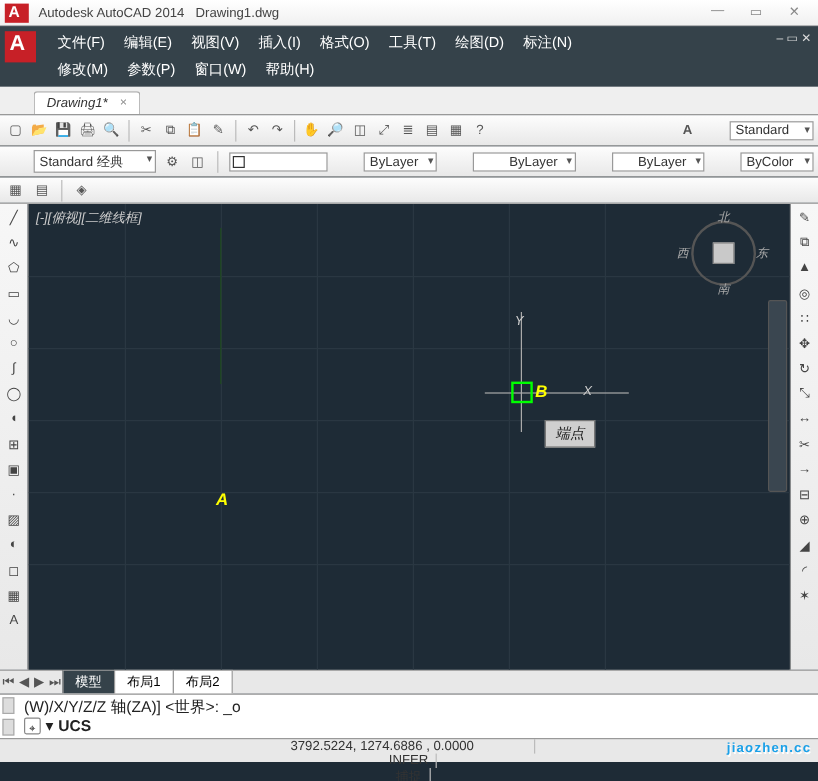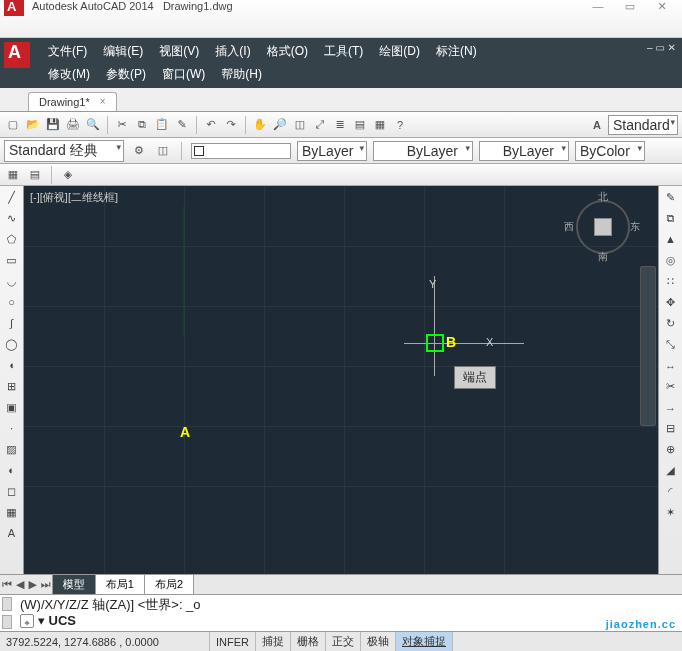--- a/index.html
+++ b/index.html
@@ -1,43 +1,43 @@
 <!DOCTYPE html>
 <html><head>
 <meta charset="utf-8">
 <style>
 * { margin: 0; padding: 0; box-sizing: border-box; font-family: "Microsoft YaHei", Arial, sans-serif; }
 body { width: 682px; height: 651px; background: #1e2b36; overflow: hidden; position: relative; }
-.title-bar { height: 38px; background: linear-gradient(#fff,#f0f0f0); display: flex; align-items: flex-start; padding: 0 4px; font-size: 11px; color: #444; border-bottom: 1px solid #ccc; }
+.title-bar { height: 22px; background: linear-gradient(#fff,#f0f0f0); display: flex; align-items: center; padding: 0 4px; font-size: 11px; color: #444; border-bottom: 1px solid #ccc; }
 .title-bar .logo { width: 20px; height: 16px; background: #c72027; margin-right: 8px; position: relative; }
 .title-bar .logo::after { content:"A"; color:#fff; font-weight:bold; position:absolute; left:3px; top:-1px; font-size:13px; }
 .title-bar .spacer { flex:1; }
 .win-btn { width: 24px; height: 16px; text-align: center; color:#888; cursor:default; margin:0 4px; font-size:11px; }
 .menu-bar { background: #35424a; display:flex; flex-wrap:wrap; padding: 2px 36px 2px 40px; font-size: 12px; position:relative; }
 .menu-bar .logo2 { position:absolute; left:4px; top:4px; width:26px; height:26px; background:#c72027; }
 .menu-bar .logo2::after { content:"A"; color:#fff; font-weight:bold; font-size:18px; position:absolute; left:4px; top:0; }
 .menu-item { color:#fff; padding: 3px 8px; cursor:default; }
 .menu-bar .mdi-ctrl { position:absolute; right:6px; top:4px; font-size:10px; color:#ddd; }
 .doc-tab-bar { background:#efefef; height:24px; display:flex; align-items:flex-end; border-bottom:1px solid #999; padding-left:28px; }
-.doc-tab { background:#fff; border:1px solid #aaa; border-bottom:none; padding:3px 10px 3px 10px; font-size:11px; color:#333; border-radius:3px 3px 0 0; display:flex; gap:10px; }
+.doc-tab { background:#fff; border:1px solid #aaa; border-bottom:none; padding:3px 10px 3px 10px; font-size:11px; color:#333; border-radius:3px 3px 0 0; display:flex; gap:10px;font-style:italic; }
 .doc-tab .close { color:#888; font-size:10px; }
 .toolbar { background:linear-gradient(#fdfdfd,#e8e8e8); border-bottom:1px solid #aaa; display:flex; align-items:center; padding:2px 4px; gap:2px; height:26px; }
 .tbtn { width:18px; height:18px; border:1px solid transparent; display:flex; align-items:center; justify-content:center; font-size:11px; color:#555; }
 .sep { width:1px; height:18px; background:#bbb; margin:0 3px; }
 .prop-bar { background:linear-gradient(#fdfdfd,#e8e8e8); border-bottom:1px solid #aaa; display:flex; align-items:center; padding:2px 4px; gap:6px; height:26px; font-size:11px; }
-.combo { background:#fff; border:1px solid #999; padding:1px 14px 1px 4px; font-size:14px; color:#333; position:relative; }
+.combo { background:#fff; border:1px solid #999; padding:1px 14px 1px 4px; font-size:11px; color:#333; position:relative;margin-left:24px; }
 .combo::after { content:"▾"; position:absolute; right:2px; top:1px; color:#555; font-size:9px; }
 .layer-sw { width:100px; height:16px; background:#fff; border:1px solid #999; position:relative; }
 .layer-sw .sq { position:absolute; left:2px; top:2px; width:10px; height:10px; background:#fff; border:1px solid #333; }
 .small-bar { background:linear-gradient(#fdfdfd,#e8e8e8); border-bottom:1px solid #aaa; height:22px; display:flex; align-items:center; padding:0 4px; gap:4px; }
 .workspace { position:relative; height:388px; display:flex; }
 .vtool { width:24px; background:linear-gradient(#f7f7f7,#e8e8e8); border-right:1px solid #999; display:flex; flex-direction:column; align-items:center; padding-top:2px; gap:3px; }
 .vtool.right { border-right:none; border-left:1px solid #999; }
 .vbtn { width:18px; height:18px; font-size:11px; color:#444; display:flex; align-items:center; justify-content:center; }
-.canvas-wrap { flex:1; position:relative; background:#1e2b36; }
+.canvas-wrap { flex:1; position:relative; background:#1e2b36;font-style:italic; }
 .canvas { position:absolute; inset:0; }
 .grid-line { position:absolute; background:#2a3742; }
 .view-label { position:absolute; top:4px; left:6px; font-size:11px; color:#ccc; }
 .compass { position:absolute; top:8px; right:22px; width:66px; height:66px; }
 .compass .ring { position:absolute; inset:6px; border:2px solid #555; border-radius:50%; }
 .compass .cube { position:absolute; left:24px; top:24px; width:18px; height:18px; background:#c9c9c9; border:1px solid #888; }
 .compass .dir { position:absolute; font-size:10px; color:#aaa; }
 .nav-bar { position:absolute; right:2px; top:80px; width:16px; height:160px; background:#3a4650; border:1px solid #555; border-radius:2px; }
 .pointA { position:absolute; left:156px; top:238px; font-size:14px; color:#ffff00; font-weight:bold; }
 .pointB { position:absolute; left:422px; top:148px; font-size:14px; color:#ffff00; font-weight:bold; }
@@ -50,21 +50,21 @@
 svg.lines { position:absolute; inset:0; }
 .tab-strip { height:20px; background:#e8e8e8; border-top:1px solid #999; display:flex; align-items:center; font-size:11px; }
 .tab-strip .nav { padding:0 2px; color:#555; }
 .tab-strip .tab { padding:2px 10px; border:1px solid #999; background:#fff; margin-left:-1px; }
 .tab-strip .tab.active { background:#35424a; color:#fff; }
 .cmd-area { background:#fff; border-top:1px solid #999; font-family:"SimSun",monospace; font-size:13px; color:#222; padding:2px 4px; line-height:16px; position:relative; }
 .cmd-area .handle { position:absolute; left:2px; width:10px; height:14px; background:#ddd; border:1px solid #aaa; }
 .cmd-line2 { display:flex; align-items:center; gap:4px; }
 .cmd-icon { display:inline-block; width:14px; height:14px; border:1px solid #888; border-radius:2px; font-size:9px; text-align:center; }
 .cmd-bold { font-weight:bold; }
-.status-bar { height:20px; background:#e8e8e8; border-top:1px solid #999; display:flex; align-items:center; font-size:11px; color:#333; }
+.status-bar { height:20px; background:#e8e8e8; border-top:1px solid #999; display:flex; align-items:center; font-size:11px; color:#333;flex-direction:column; }
 .status-cell { padding:0 6px; border-right:1px solid #bbb; height:100%; display:flex; align-items:center; }
 .status-cell.on { background:#bcd6f0;text-decoration:underline; }
 .watermark { position:absolute; right:6px; bottom:16px; font-size:28px; font-weight:900; font-style:italic; color:#1aa0e8; text-shadow:1px 1px 0 #fff; line-height:22px; pointer-events:none; }
 .watermark .sub { font-size:11px; color:#1aa0e8; display:block; font-style:normal; font-weight:bold; letter-spacing:1px; }
 </style>
 </head>
 <body>
 
 <div class="title-bar">
   <div class="logo"></div>

